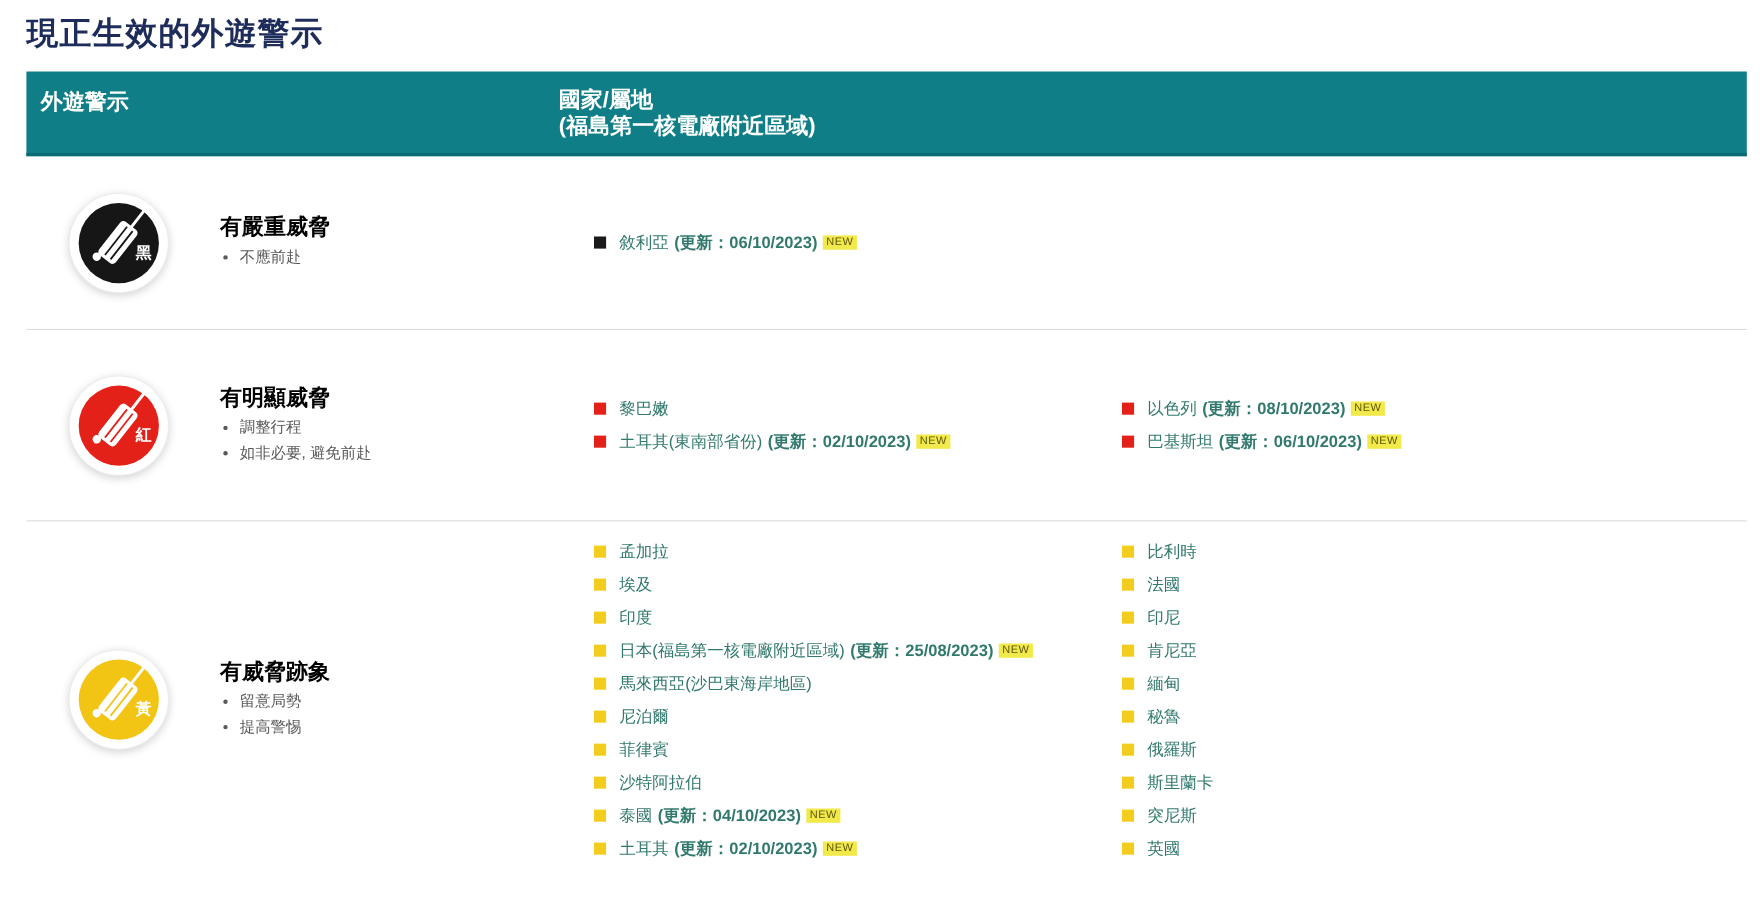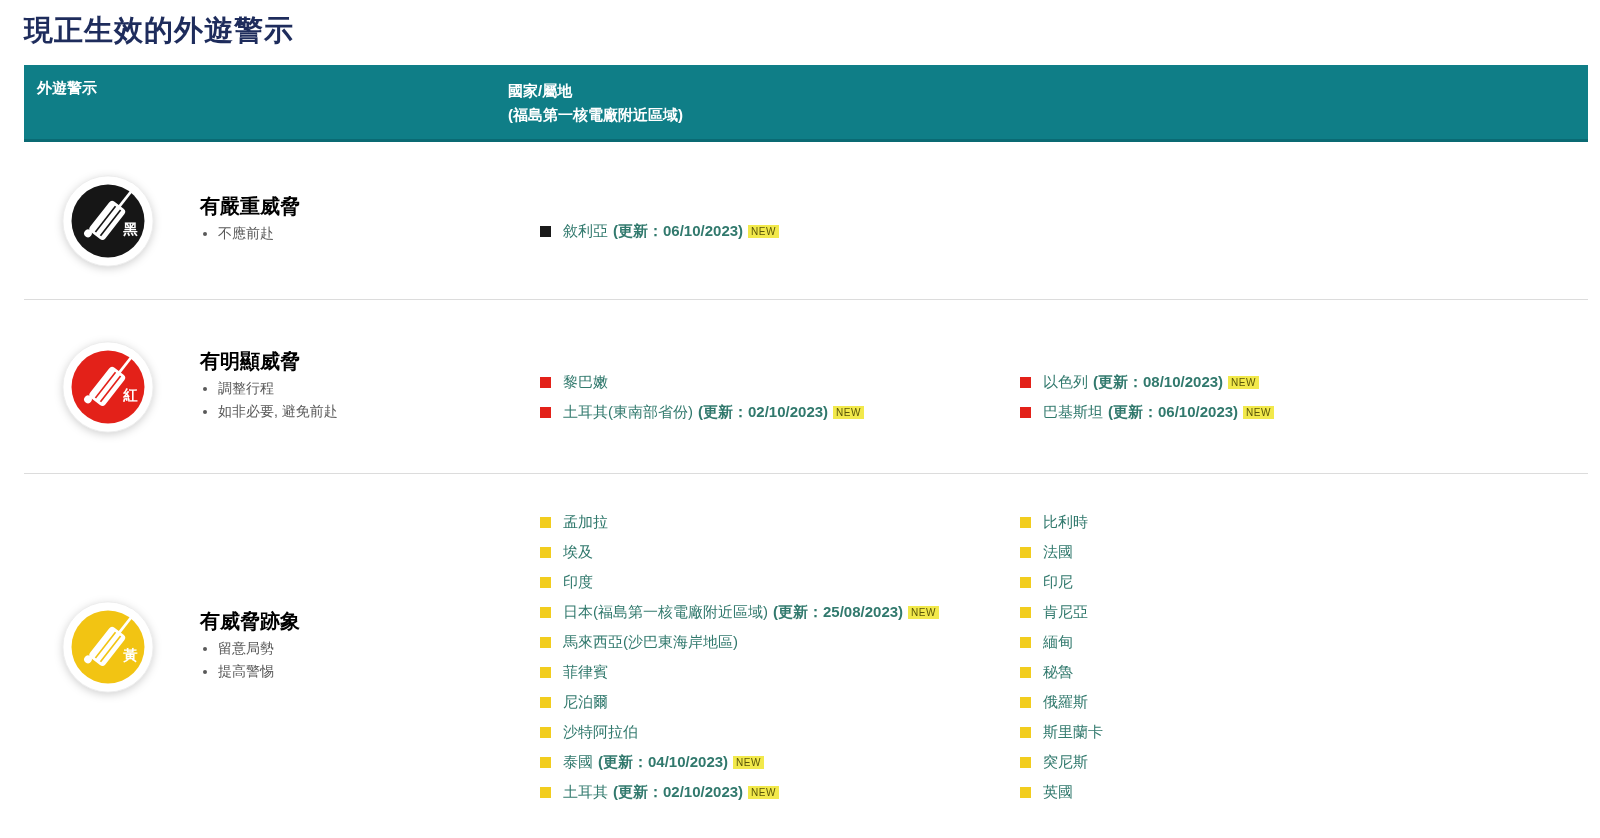--- a/index.html
+++ b/index.html
@@ -11,21 +11,21 @@
   .wrap { margin:0 12px 0 24px; width:1564px; }
 
   .page-title {
     font-size:29px; font-weight:bold; color:#1e2c5c;
     margin:11px 0 14px 0; letter-spacing:1px;
   }
 
   
   .thead {
     display:flex; background:#0f7e87; border-bottom:3px solid #0a6a73;
-    color:#ffffff; font-weight:bold; font-size:15px;
+    color:#ffffff; font-weight:bold; font-size:20px;
     padding:12px 0 12px 13px; min-height:75px;
   }
   .thead .hc1 { width:471px; padding-top:2px; }
   .thead .hc2 { flex:1; line-height:24px; padding-top:2px; }
 
   
   .trow {
     display:grid; grid-template-columns:176px 340px 1fr;
     align-items:center; border-bottom:1px solid #dcdcdc;
   }
@@ -33,21 +33,21 @@
   .trow.r-red   { min-height:174px; }
   .trow.r-yellow{ border-bottom:none; padding:12px 0 44px 0; }
 
   .icon-cell { display:flex; justify-content:flex-start; padding-left:36px; }
   .icon-cell svg { filter:drop-shadow(0 2px 4px rgba(0,0,0,0.18)); }
 
   .title-cell h3 { font-size:20px; color:#000000; margin:0 0 5px 0; font-weight:bold; }
   ul.advice { margin:0; padding-left:18px; color:#595959; font-size:14px; }
   ul.advice li { margin:5px 0; }
 
-  .countries { display:flex; align-items:flex-start; align-self:center;margin-top:21px; }
+  .countries { display:flex; align-items:flex-start; align-self:center; }
   ul.clist { list-style:none; margin:0; padding:0; }
   ul.clist.c1 { width:480px; }
   ul.clist li { display:flex; align-items:center; height:30px; font-size:15px; white-space:nowrap; }
   .sq { width:11px; height:11px; margin-right:12px; flex:none; }
   a.country { color:#31796d; text-decoration:none; cursor:pointer; }
   .upd { color:#31796d; font-weight:bold; margin-left:5px; }
   .new-badge {
     background:#f2e94b; color:#5a5608; font-weight:normal; font-size:10px;
     padding:1px 3px; margin-left:5px; letter-spacing:0.5px;
   }
@@ -197,25 +197,25 @@
             <a class="country">日本(福島第一核電廠附近區域)</a>
             <span class="upd">(更新：25/08/2023)</span>
             <span class="new-badge">NEW</span>
           </li>
           <li>
             <span class="sq" style="background: rgb(242, 205, 30);"></span>
             <a class="country">馬來西亞(沙巴東海岸地區)</a>
           </li>
           <li>
             <span class="sq" style="background: rgb(242, 205, 30);"></span>
+            <a class="country">尼泊爾</a>
+          </li>
+          <li>
+            <span class="sq" style="background: rgb(242, 205, 30);"></span>
             <a class="country">菲律賓</a>
-          </li>
-          <li>
-            <span class="sq" style="background: rgb(242, 205, 30);"></span>
-            <a class="country">尼泊爾</a>
           </li>
           <li>
             <span class="sq" style="background: rgb(242, 205, 30);"></span>
             <a class="country">沙特阿拉伯</a>
           </li>
           <li>
             <span class="sq" style="background: rgb(242, 205, 30);"></span>
             <a class="country">泰國</a>
             <span class="upd">(更新：04/10/2023)</span>
             <span class="new-badge">NEW</span>

